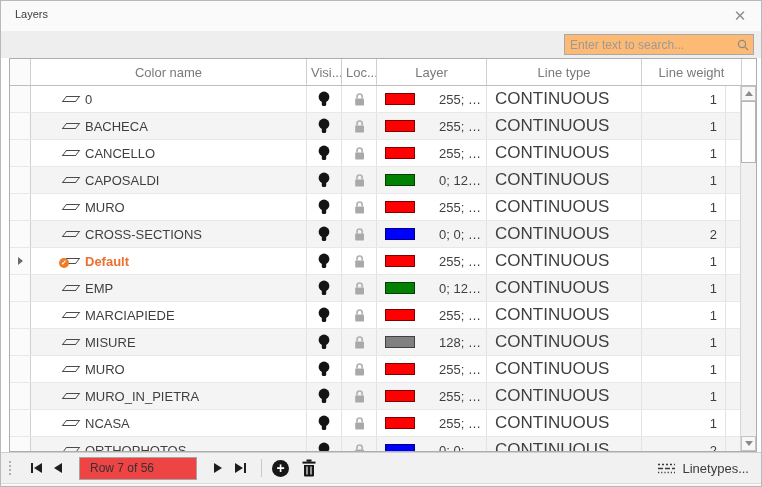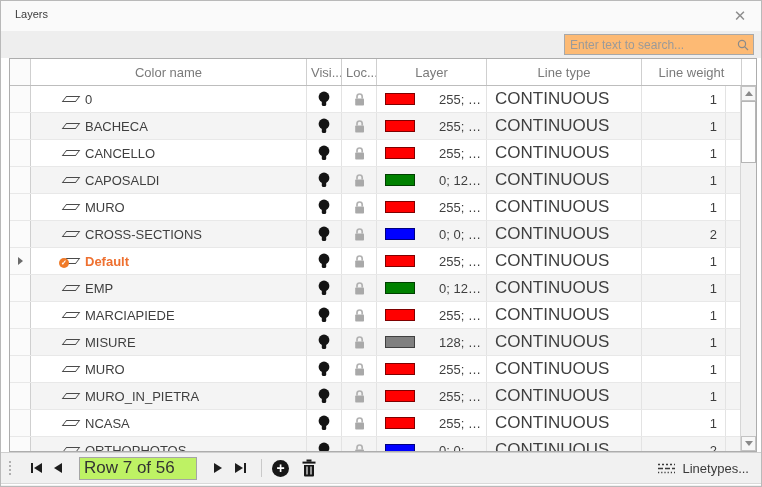--- a/index.html
+++ b/index.html
@@ -86,23 +86,23 @@
   .footerstrip { position:absolute; left:0; top:484px; right:0; height:3px; background:#f1f1f1; }
   .grip { display:flex; flex-direction:column; gap:2px; margin-right:14px; }
   .grip i { width:2px; height:2px; background:#9a9a9a; border-radius:50%; }
   .navbtn { display:flex; align-items:center; justify-content:center; gap:1px;
             width:22px; height:22px; cursor:default; }
   .tri-l { width:0; height:0; border-top:5px solid transparent; border-bottom:5px solid transparent;
            border-right:8px solid #1e1e1e; }
   .tri-r { width:0; height:0; border-top:5px solid transparent; border-bottom:5px solid transparent;
            border-left:8px solid #1e1e1e; }
   .vbar { width:2px; height:10px; background:#1e1e1e; }
-  .rowfield { width:118px; height:23px; border:1px solid #a5a5a5; background:#bef264;
-              font-family:"Liberation Sans",sans-serif; font-size:17px; color:#333;
-              padding:0 4px; margin:0 10px; outline:none; }
+  .rowfield { width:118px; height:23px; border:1px solid #a5a5a5; background:#ef4444;
+              font-family:"Liberation Sans",sans-serif; font-size:12px; color:#333;
+              padding:0 10px; margin:0 10px; outline:none; }
   .tsep { width:1px; height:18px; background:#c9c9c9; margin:0 10px; }
   .addbtn { width:17px; height:17px; border-radius:50%; background:#171717; color:#fff;
             font-size:14px; font-weight:bold; line-height:16px; text-align:center; margin-right:12px; }
   .linetypes { margin-left:auto; display:flex; align-items:center; gap:7px;
                font-size:13px; color:#3a3a3a; padding:3px 4px; cursor:default; }
 </style>
 </head>
 <body>
 
 <div class="dialog">

